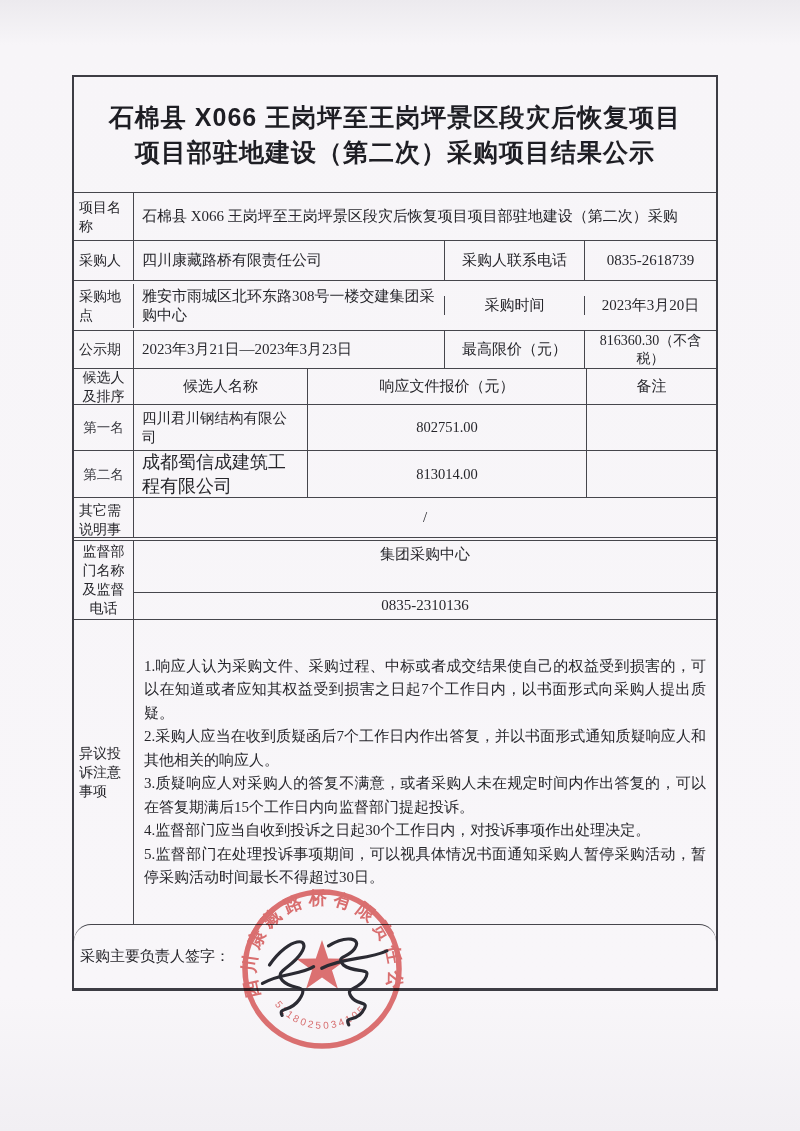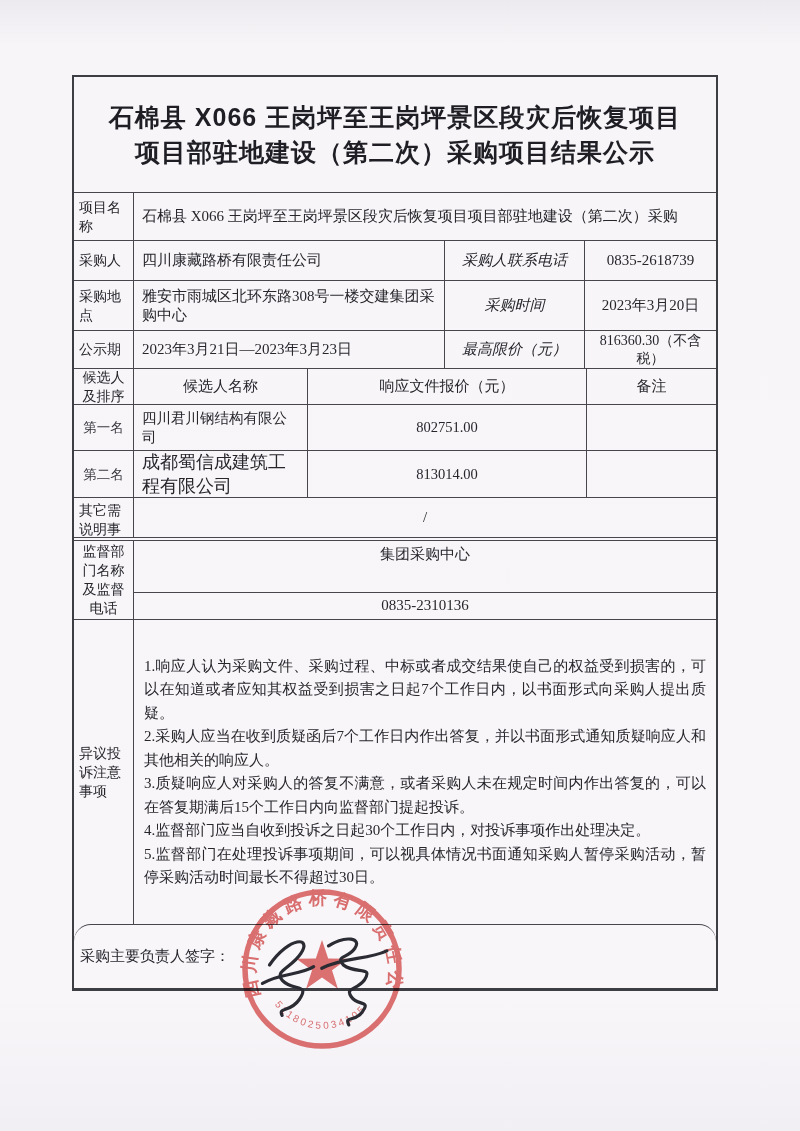--- a/index.html
+++ b/index.html
@@ -47,24 +47,24 @@
     line-height: 19px;
     padding: 2px 3px 2px 5px;
     align-items: center;
     overflow: hidden;
   }
   .value-cell { font-size: 15px; padding: 3px 8px; }
   .center { justify-content: center; text-align: center; padding-left: 2px; padding-right: 2px; }
 
   .r-project { height: 48px; }
   .r-purchaser { height: 40px; }
-  .r-location { height: 50px; }
+  .r-location { height: 50px; align-items: center; }
   .r-publicity { height: 38px; }
   .col-main { width: 311px; flex: none; }
-  .col-sub-label { width: 140px; flex: none; font-size: 15px; font-style: italic; }
+  .col-sub-label { width: 140px; flex: none; font-size: 15px; }
   .col-sub-value { flex: 1; font-size: 15px; }
 
   .r-cand-header { height: 36px; }
   .r-cand { height: 46px; }
   .cand-name-col { width: 174px; flex: none; }
   .cand-price-col { width: 279px; flex: none; }
   .cand-remark-col { flex: 1; }
   .rank-cell { font-size: 13.5px; color: #36363c; }
 
   .r-other { height: 44px; border-bottom: 4px double #46464c; }

